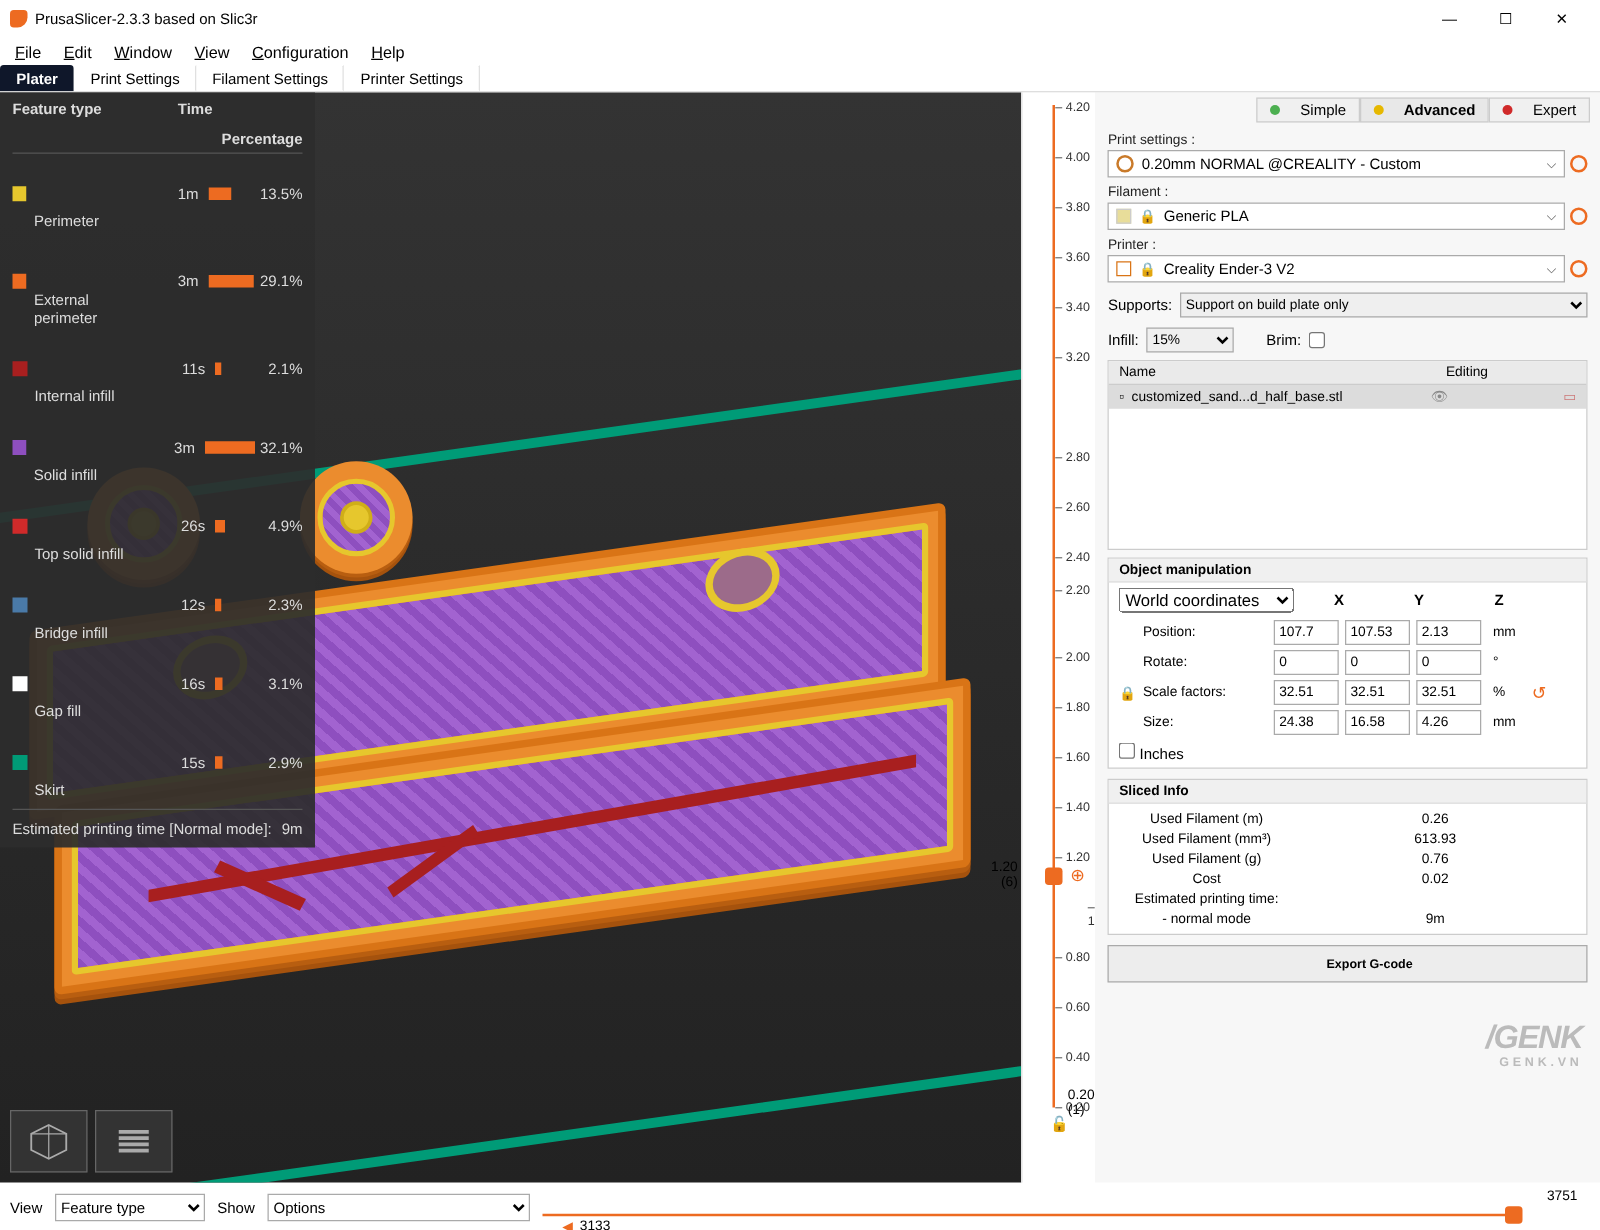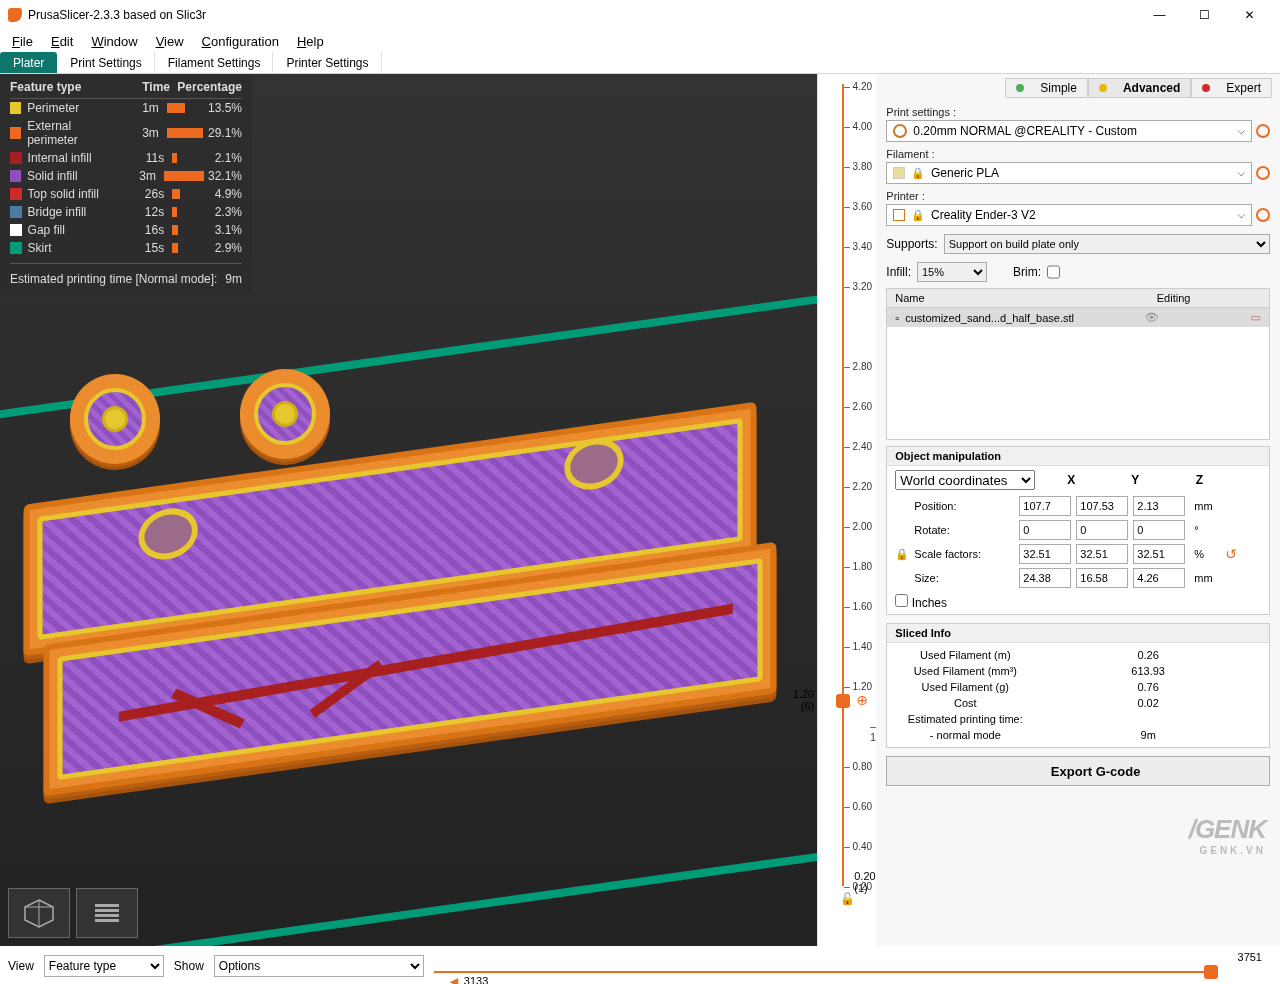--- a/index.html
+++ b/index.html
@@ -12,37 +12,37 @@
 .titlebar .win-btn { width: 45px; height: 30px; display: flex; align-items: center; justify-content: center; font-size: 12px; }
 
 
 .menubar { height: 22px; display: flex; align-items: center; padding: 0 4px; gap: 2px; background: #fff; }
 .menubar span { padding: 2px 8px; font-size: 13px; color: #000; }
 .menubar span u { text-decoration: underline; }
 
 
 .tabs { height: 22px; display: flex; border-bottom: 1px solid #d4d4d4; background: #fff; }
 .tab { padding: 3px 12px; font-size: 12px; border: 1px solid transparent; }
-.tab.active { background: #0f766e; color: #fff; border-radius: 3px 3px 0 0; }
+.tab.active { background: #0f172a; color: #fff; border-radius: 3px 3px 0 0; font-weight: bold; }
 .tab:not(.active) { border-right: 1px solid #e0e0e0; }
 
 
 .main { display: flex; height: 872px; }
 .viewport { width: 830px; background: linear-gradient(180deg, #333 0%, #222 100%); position: relative; }
 .right-panel { width: 410px; background: #f7f7f7; display: flex; flex-direction: column; }
 
 
 .legend { position: absolute; top: 0; left: 0; background: rgba(45,45,45,0.92); color: #ddd; padding: 6px 10px 8px 10px; font-size: 12px; width: 252px; }
 .legend-head { display: flex; font-weight: bold; padding-bottom: 4px; border-bottom: 1px solid #555; }
 .legend-head .c1 { width: 120px; }
 .legend-head .c2 { width: 40px; text-align: right; }
-.legend-head .c3 { flex: 1; text-align: right; }
+.legend-head .c3 { flex: 1; text-align: right; margin-top: 24px; }
 .legend-row { display: flex; align-items: center; padding: 2px 0; }
 .legend-row .sw { width: 12px; height: 12px; margin-right: 6px; }
-.legend-row .nm { width: 102px; }
+.legend-row .nm { width: 102px; margin-top: 45px; }
 .legend-row .tm { width: 40px; text-align: right; }
 .legend-row .bar { width: 40px; margin-left: 8px; height: 10px; }
 .legend-row .bar i { display: block; height: 10px; background: #ed6b21; }
 .legend-row .pct { flex: 1; text-align: right; padding-left: 4px; }
 .legend-foot { border-top: 1px solid #555; margin-top: 6px; padding-top: 8px; display: flex; }
 .legend-foot .l { flex: 1; }
 
 
 .scene { position: absolute; inset: 0; overflow: hidden; }
 .skirt { position: absolute; border: 8px solid #009b77; border-radius: 40px; }
@@ -109,21 +109,21 @@
 .coord-row .lbl { flex:0 0 100px; font-size:11px; }
 .coord-row input { width:52px; height:20px; border:1px solid #aaa; text-align:left; padding:0 3px; font-size:11px; }
 .coord-row .unit { flex:0 0 26px; font-size:11px; padding-left:4px; }
 .coord-row .reset { color:#ed6b21; font-size:14px; margin-left:4px; }
 .coord-row .lock-sm { font-size:11px; color:#888; width:14px; }
 
 .info-row { display:flex; padding:2px 0; font-size:11px;text-align:center; }
 .info-row .k { flex:0 0 140px; }
 .info-row .v { flex:1; }
 
-.export-btn { margin:4px 10px 8px 10px; height:30px; border:1px solid #aaa; background:#ededed; display:flex; align-items:center; justify-content:center; font-weight:bold; font-size:13px;padding-left:35px; }
+.export-btn { margin:4px 10px 8px 10px; height:30px; border:1px solid #aaa; background:#ededed; display:flex; align-items:center; justify-content:center; font-weight:bold; font-size:10px;padding-left:35px; }
 
 .watermark { position:absolute; right:14px; bottom:90px; font-family: Arial; font-weight:bold; font-style:italic; color:#bbb; font-size:26px; text-align:right; letter-spacing:-1px; pointer-events:none; }
 .watermark small { display:block; font-size:10px; letter-spacing:3px; font-style:normal; }
 </style>
 </head>
 <body>
 
 <div class="titlebar">
   <div class="logo"></div>
   <div class="title">PrusaSlicer-2.3.3 based on Slic3r</div>
@@ -279,21 +279,21 @@
         <div class="tlabel" style="top: 7px;">– 4.20</div>
         <div class="tlabel" style="top: 47px;">– 4.00</div>
         <div class="tlabel" style="top: 87px;">– 3.80</div>
         <div class="tlabel" style="top: 127px;">– 3.60</div>
         <div class="tlabel" style="top: 167px;">– 3.40</div>
         <div class="tlabel" style="top: 207px;">– 3.20</div>
         <div class="tlabel" style="top: 230px; margin-left: 48px;">– 3.00</div>
         <div class="tlabel" style="top: 287px;">– 2.80</div>
         <div class="tlabel" style="top: 327px;">– 2.60</div>
         <div class="tlabel" style="top: 367px;">– 2.40</div>
-        <div class="tlabel" style="top: 407px;">– 2.20</div>
+        <div class="tlabel" style="top: 393px;">– 2.20</div>
         <div class="tlabel" style="top: 447px;">– 2.00</div>
         <div class="tlabel" style="top: 487px;">– 1.80</div>
         <div class="tlabel" style="top: 527px;">– 1.60</div>
         <div class="tlabel" style="top: 567px;">– 1.40</div>
         <div class="tlabel" style="top: 607px;">– 1.20</div>
         <div class="tlabel" style="top: 647px; margin-left: 26px;">– 1.00</div>
         <div class="tlabel" style="top: 687px;">– 0.80</div>
         <div class="tlabel" style="top: 727px;">– 0.60</div>
         <div class="tlabel" style="top: 767px;">– 0.40</div>
         <div class="tlabel" style="top: 807px;">– 0.20</div>

